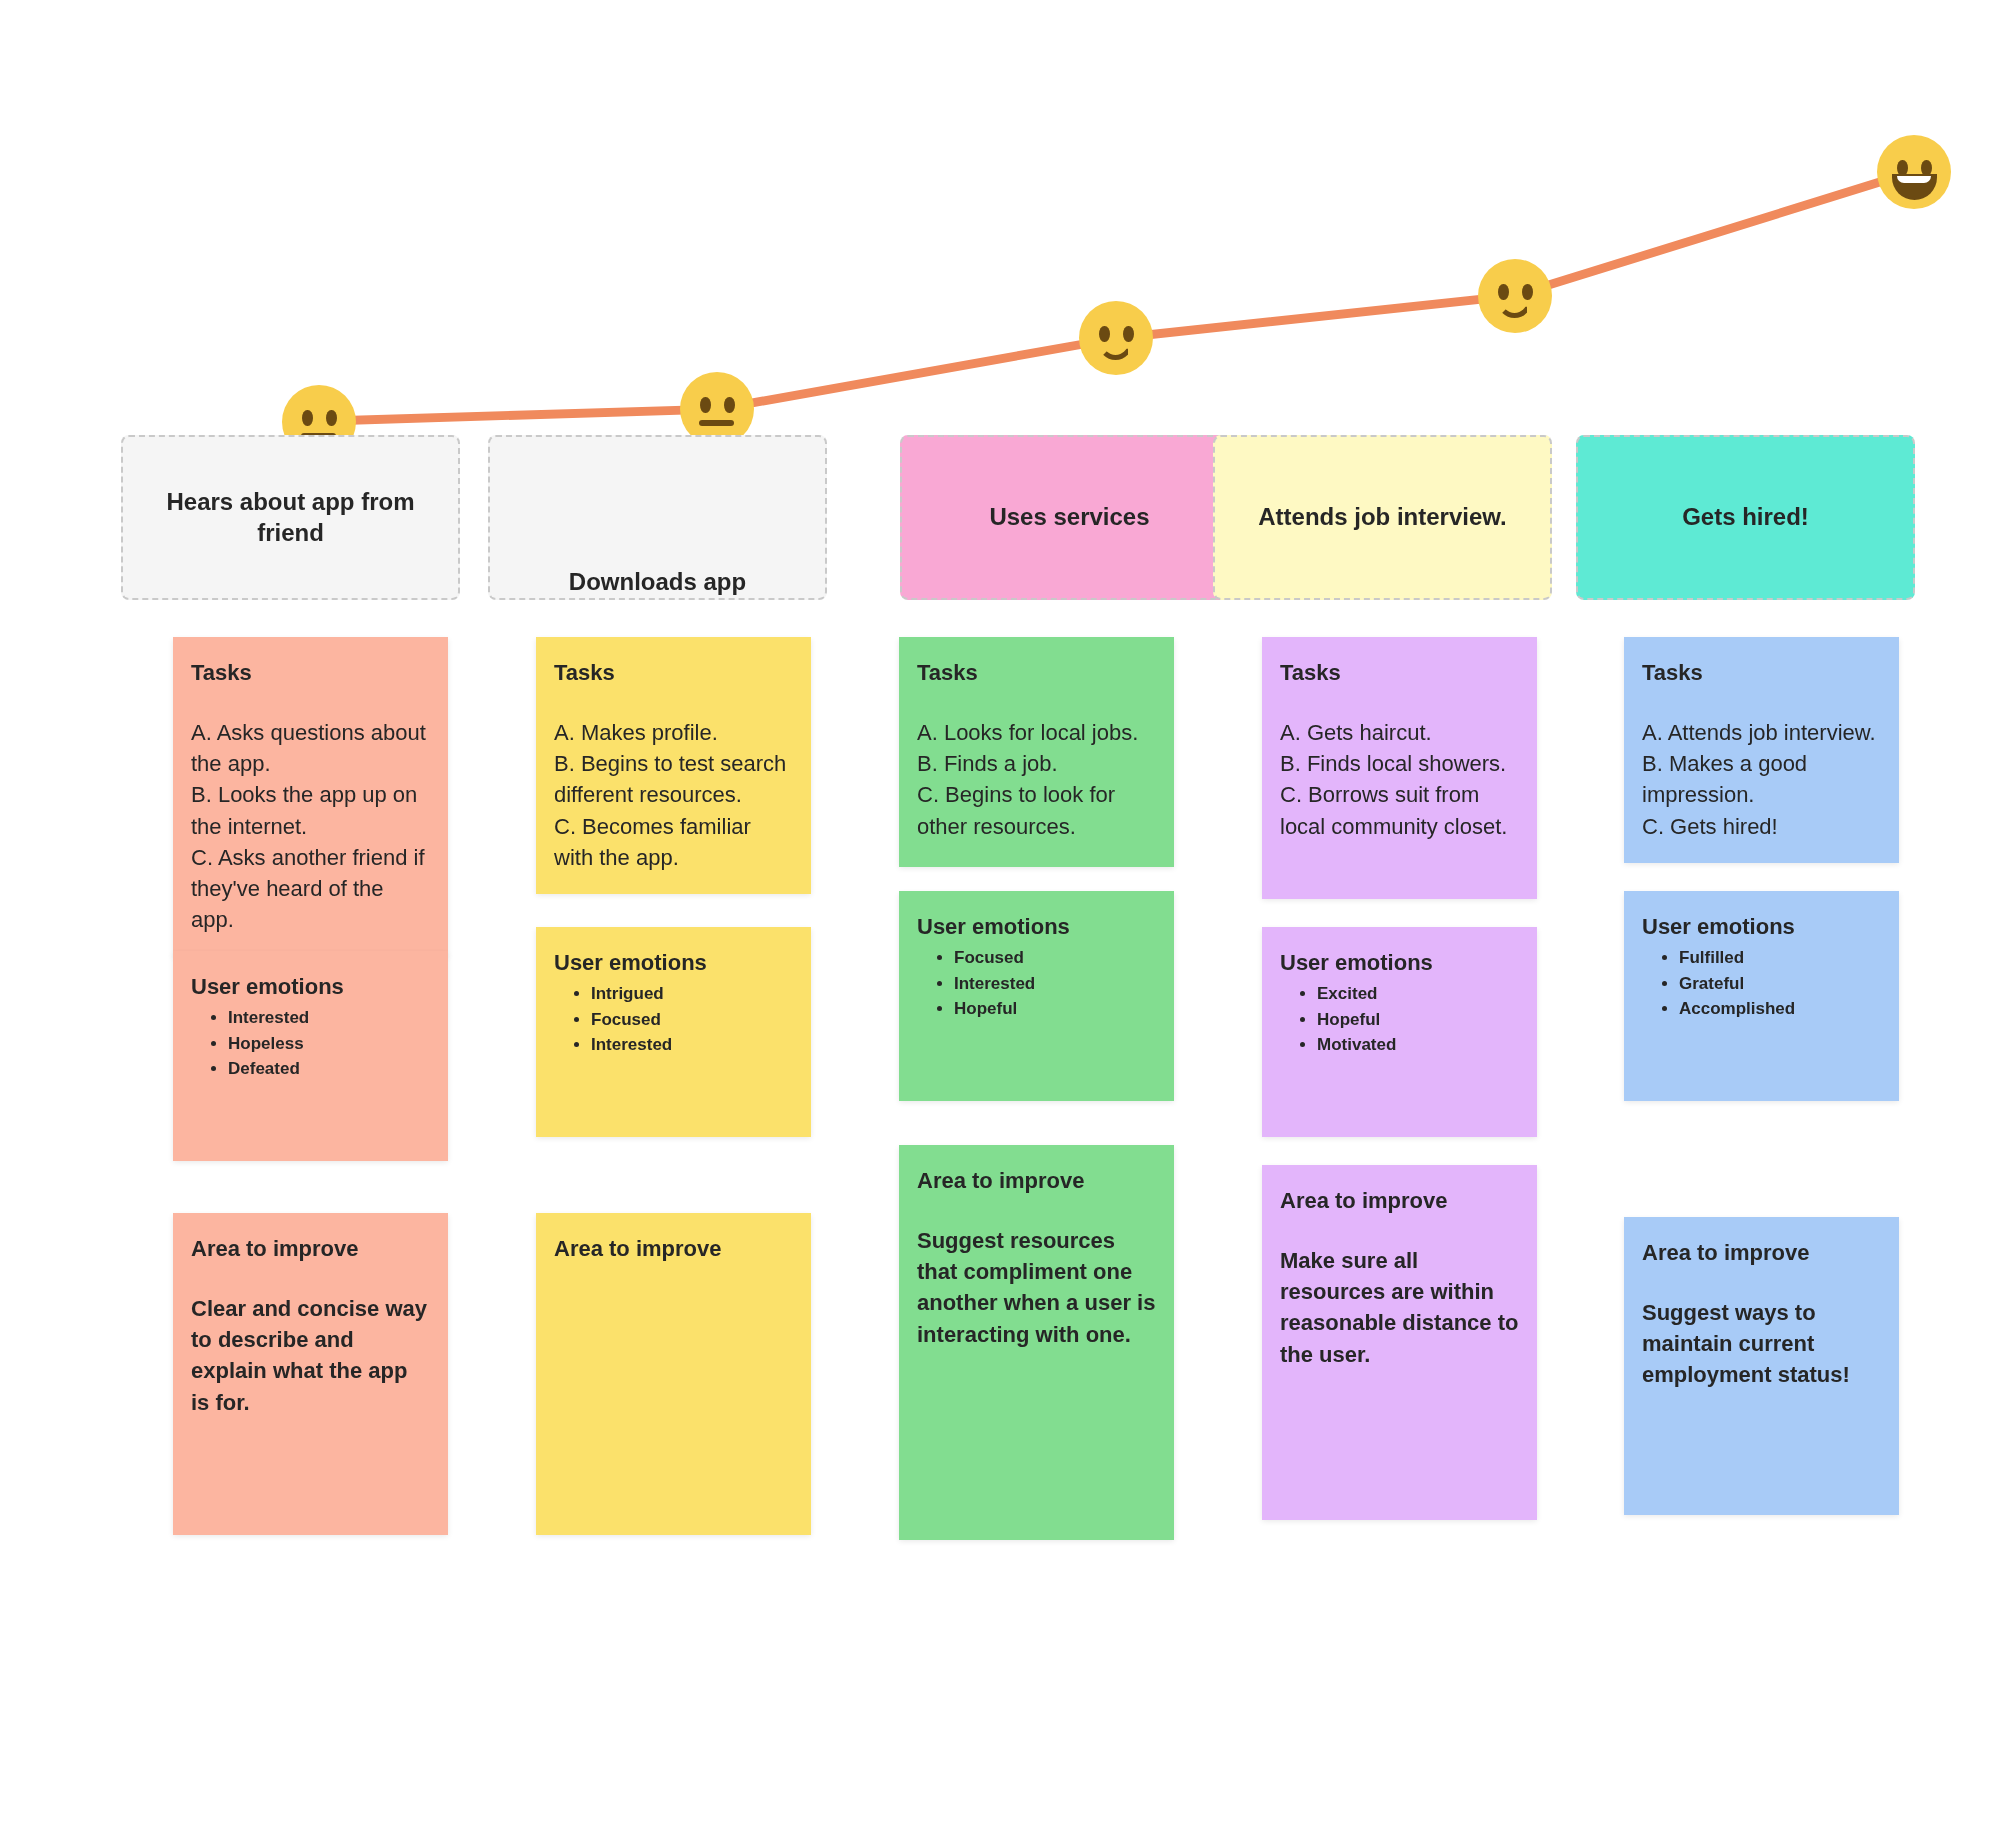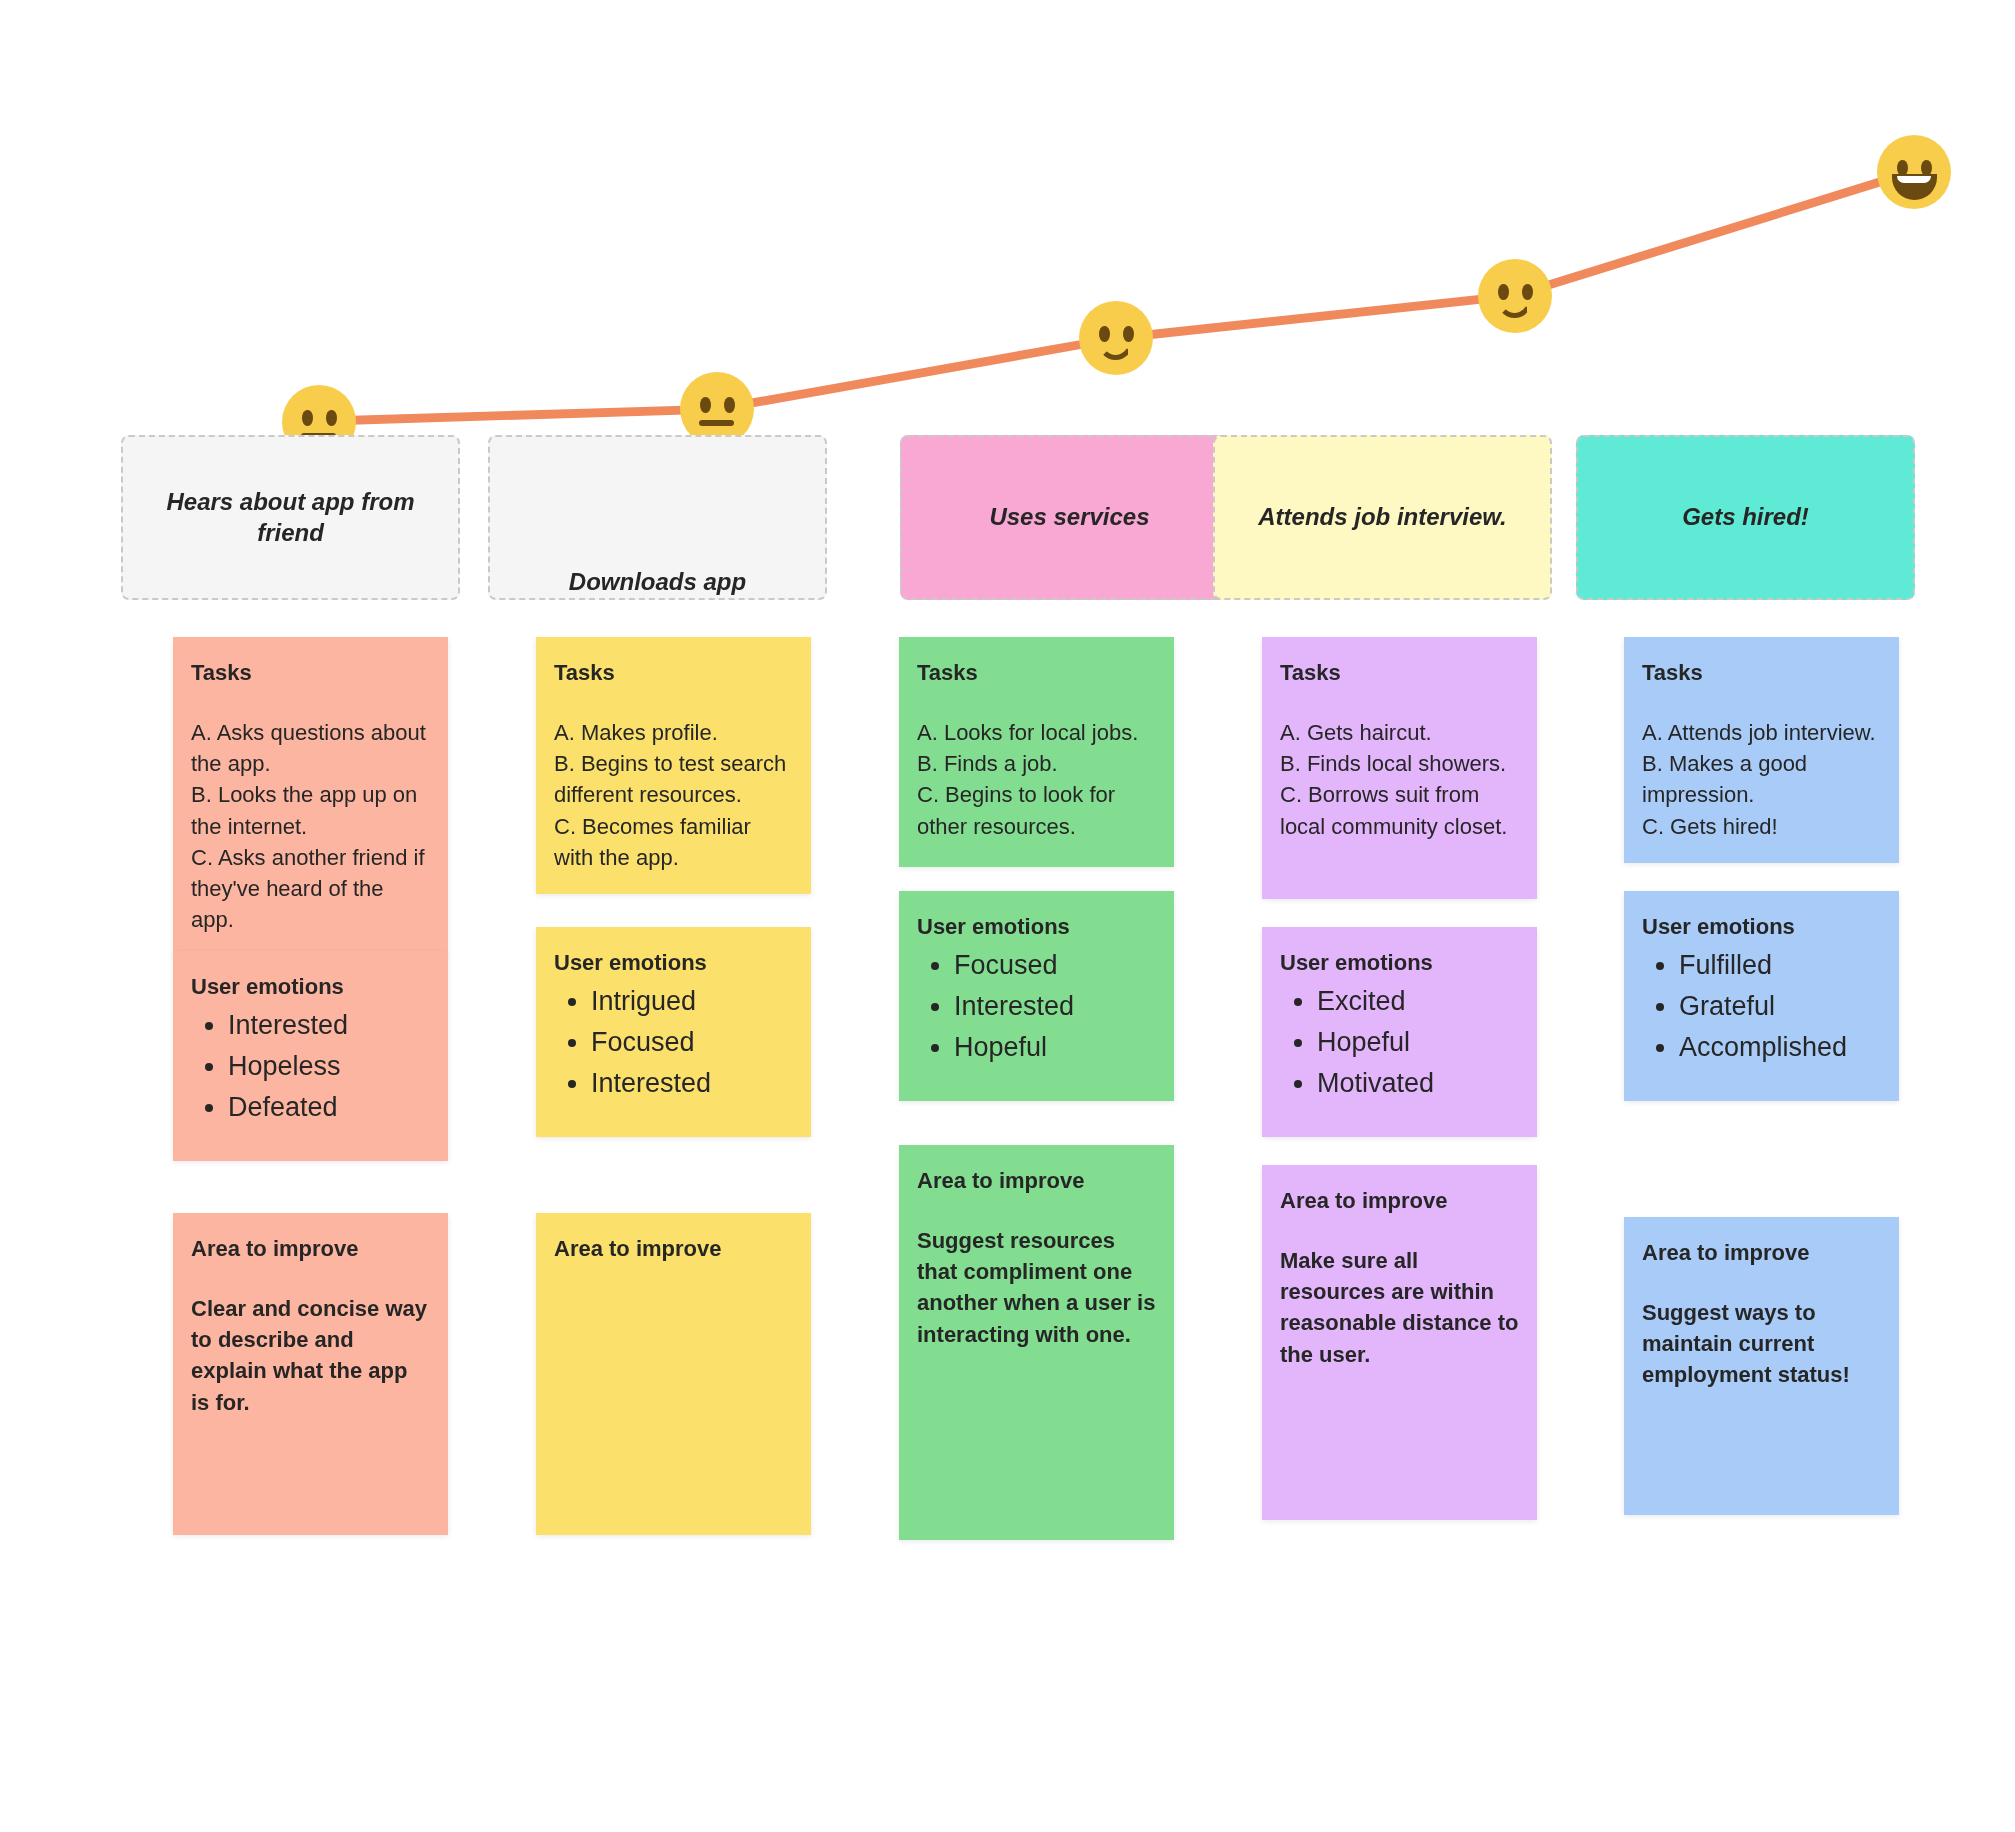--- a/index.html
+++ b/index.html
@@ -87,21 +87,20 @@
     border-radius: 0 0 16px 16px;
   }
 
   
   #stage-row {
     position: absolute;
     left: 0;
     top: 435px;
     width: 1975px;
     height: 165px;
-    font-style: italic;
   }
   .stage-card {
     position: absolute;
     top: 0;
     width: 339px;
     height: 165px;
     box-sizing: border-box;
     background: #f5f5f5;
     border: 2.4px dashed #c9c9c9;
     border-radius: 8px;
@@ -150,23 +149,23 @@
     line-height: 1.42;
     white-space: pre-line;
   }
   .sticky .body-text.bold { font-weight: bold; }
   .sticky ul {
     margin: 0;
     padding: 0 0 0 37px;
     list-style: disc;
   }
   .sticky ul li {
-    font-size: 27px;
+    font-size: 17px;
     line-height: 1.52;
-    font-weight: normal;
+    font-weight: bold;
   }
 </style>
 </head>
 <body>
 
 <div id="emotion-curve">
   <svg width="2015" height="451" viewBox="0 0 2500 560">
     <polyline id="curve-line" fill="none" stroke="#f08a5d" stroke-width="11" stroke-linecap="round" stroke-linejoin="round" points="396,523 890,508 1385,420 1880,367 2375,213"></polyline>
   </svg>
   <div id="emoji-layer">

